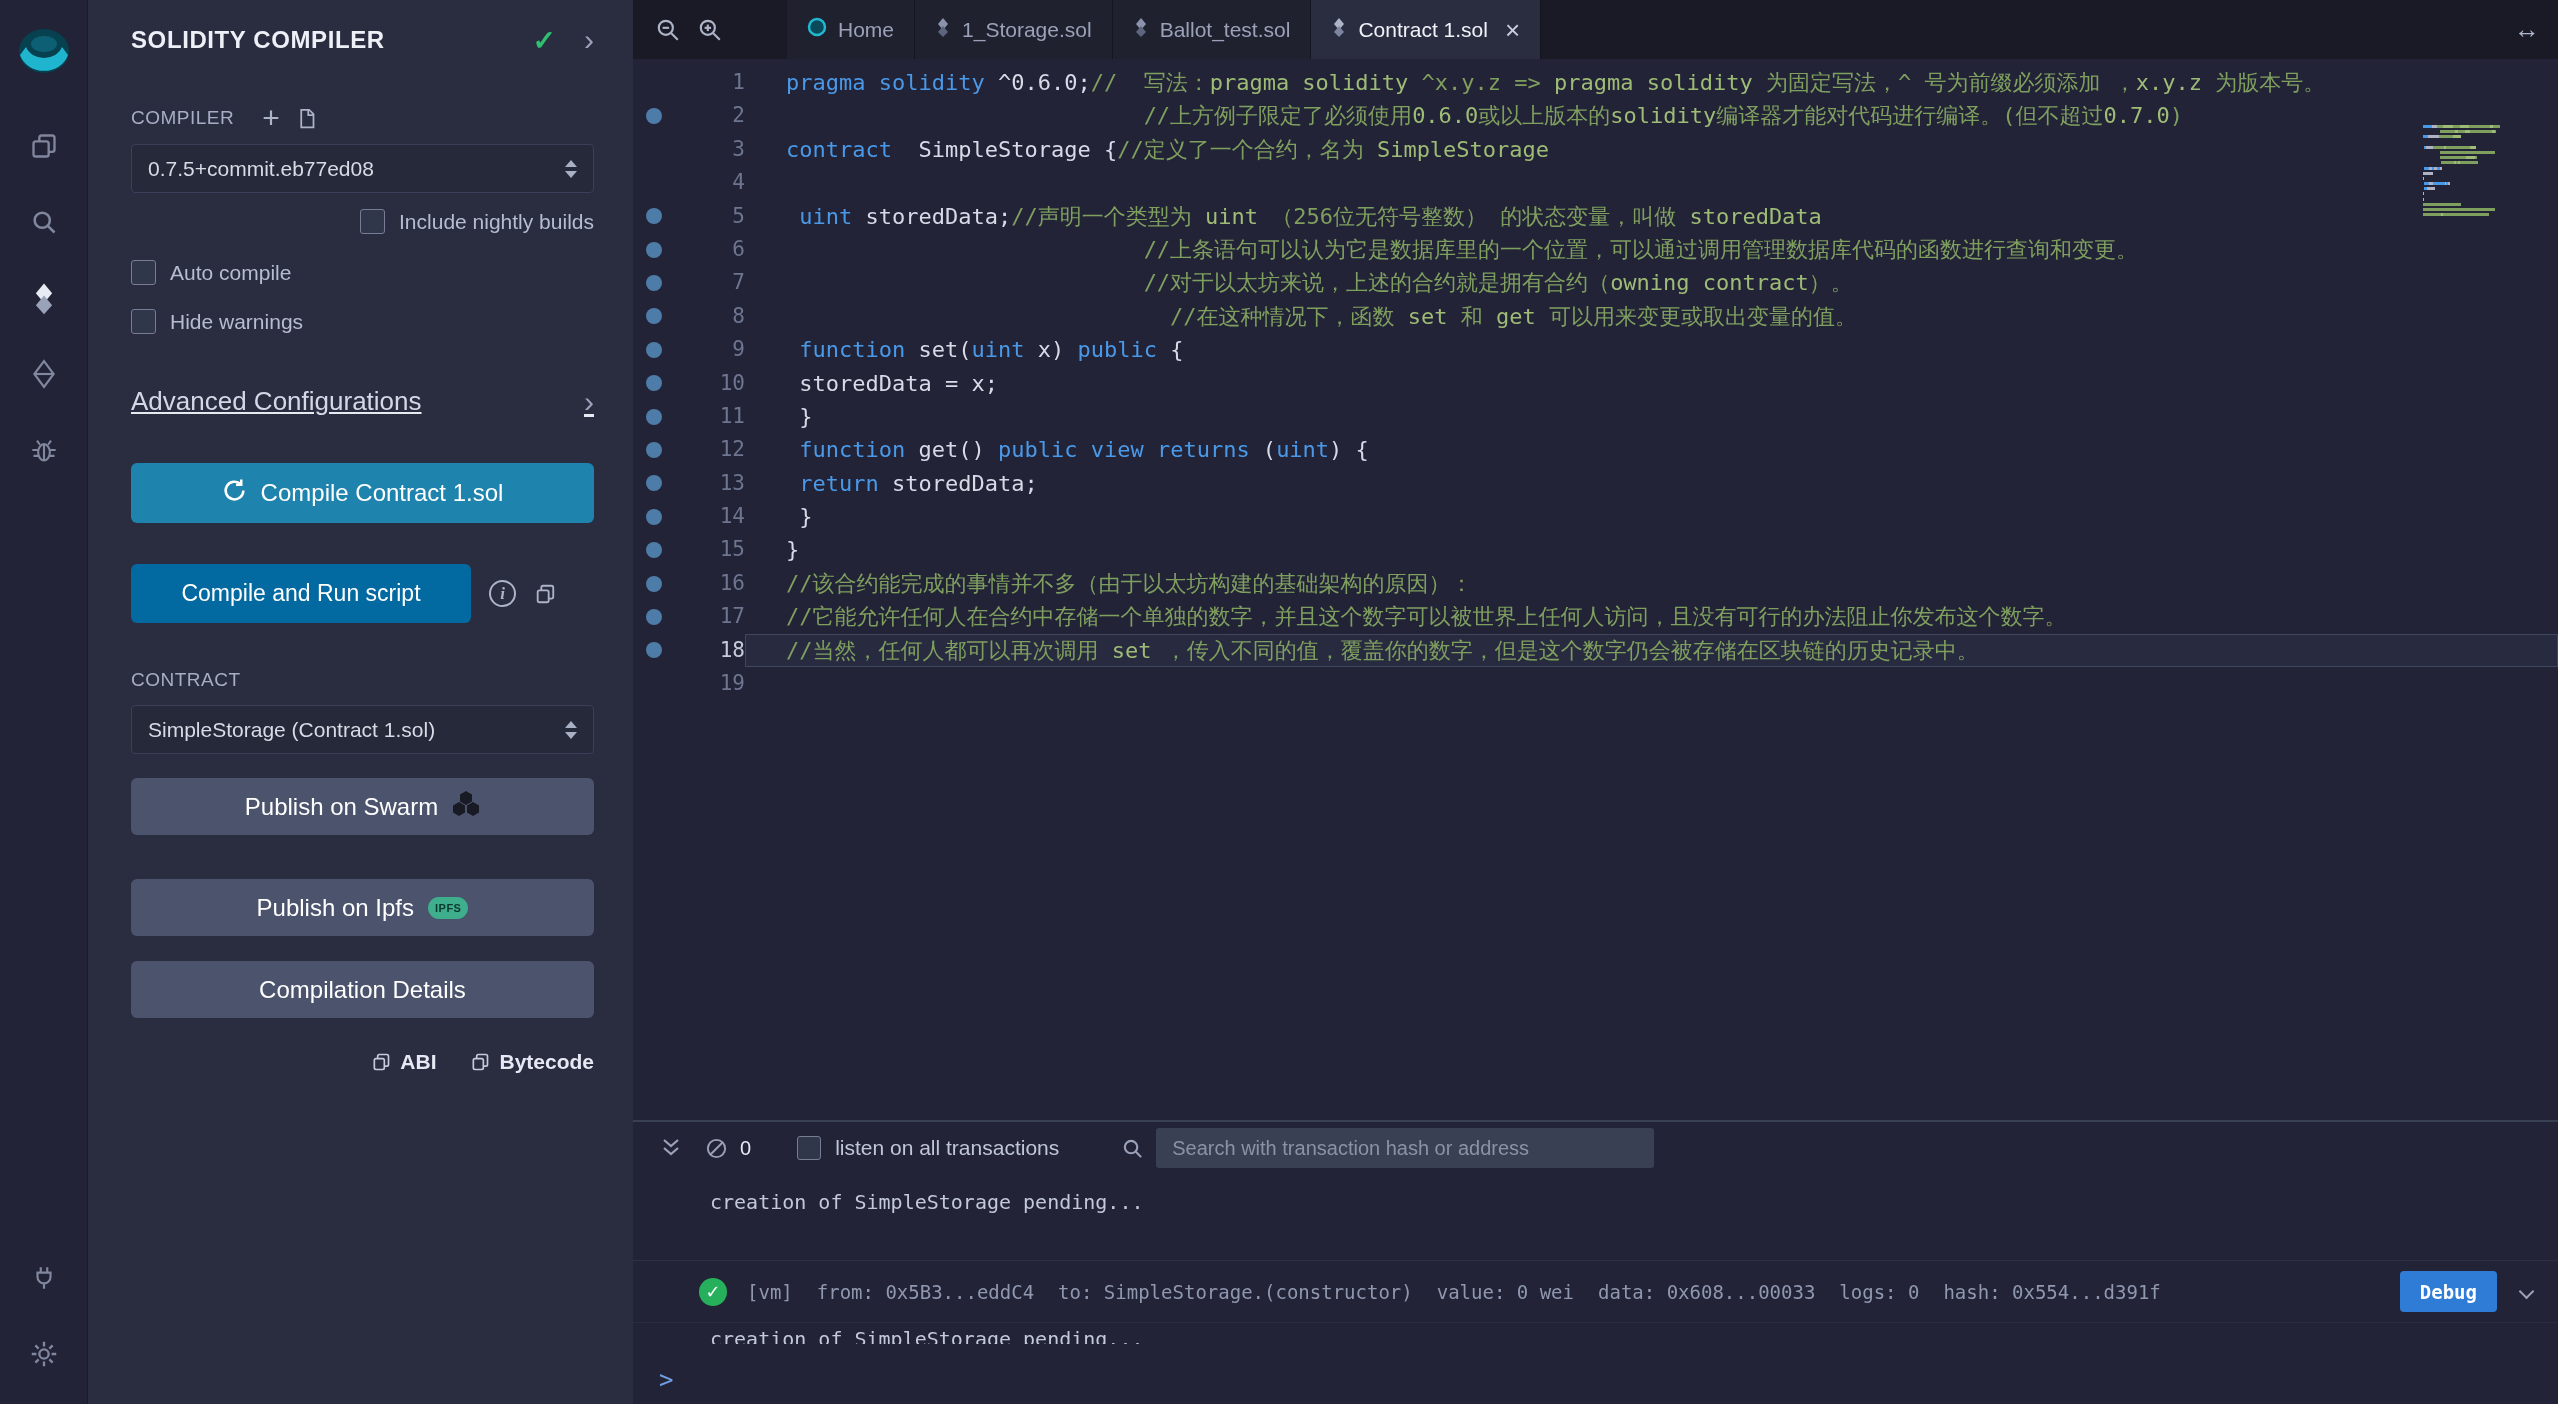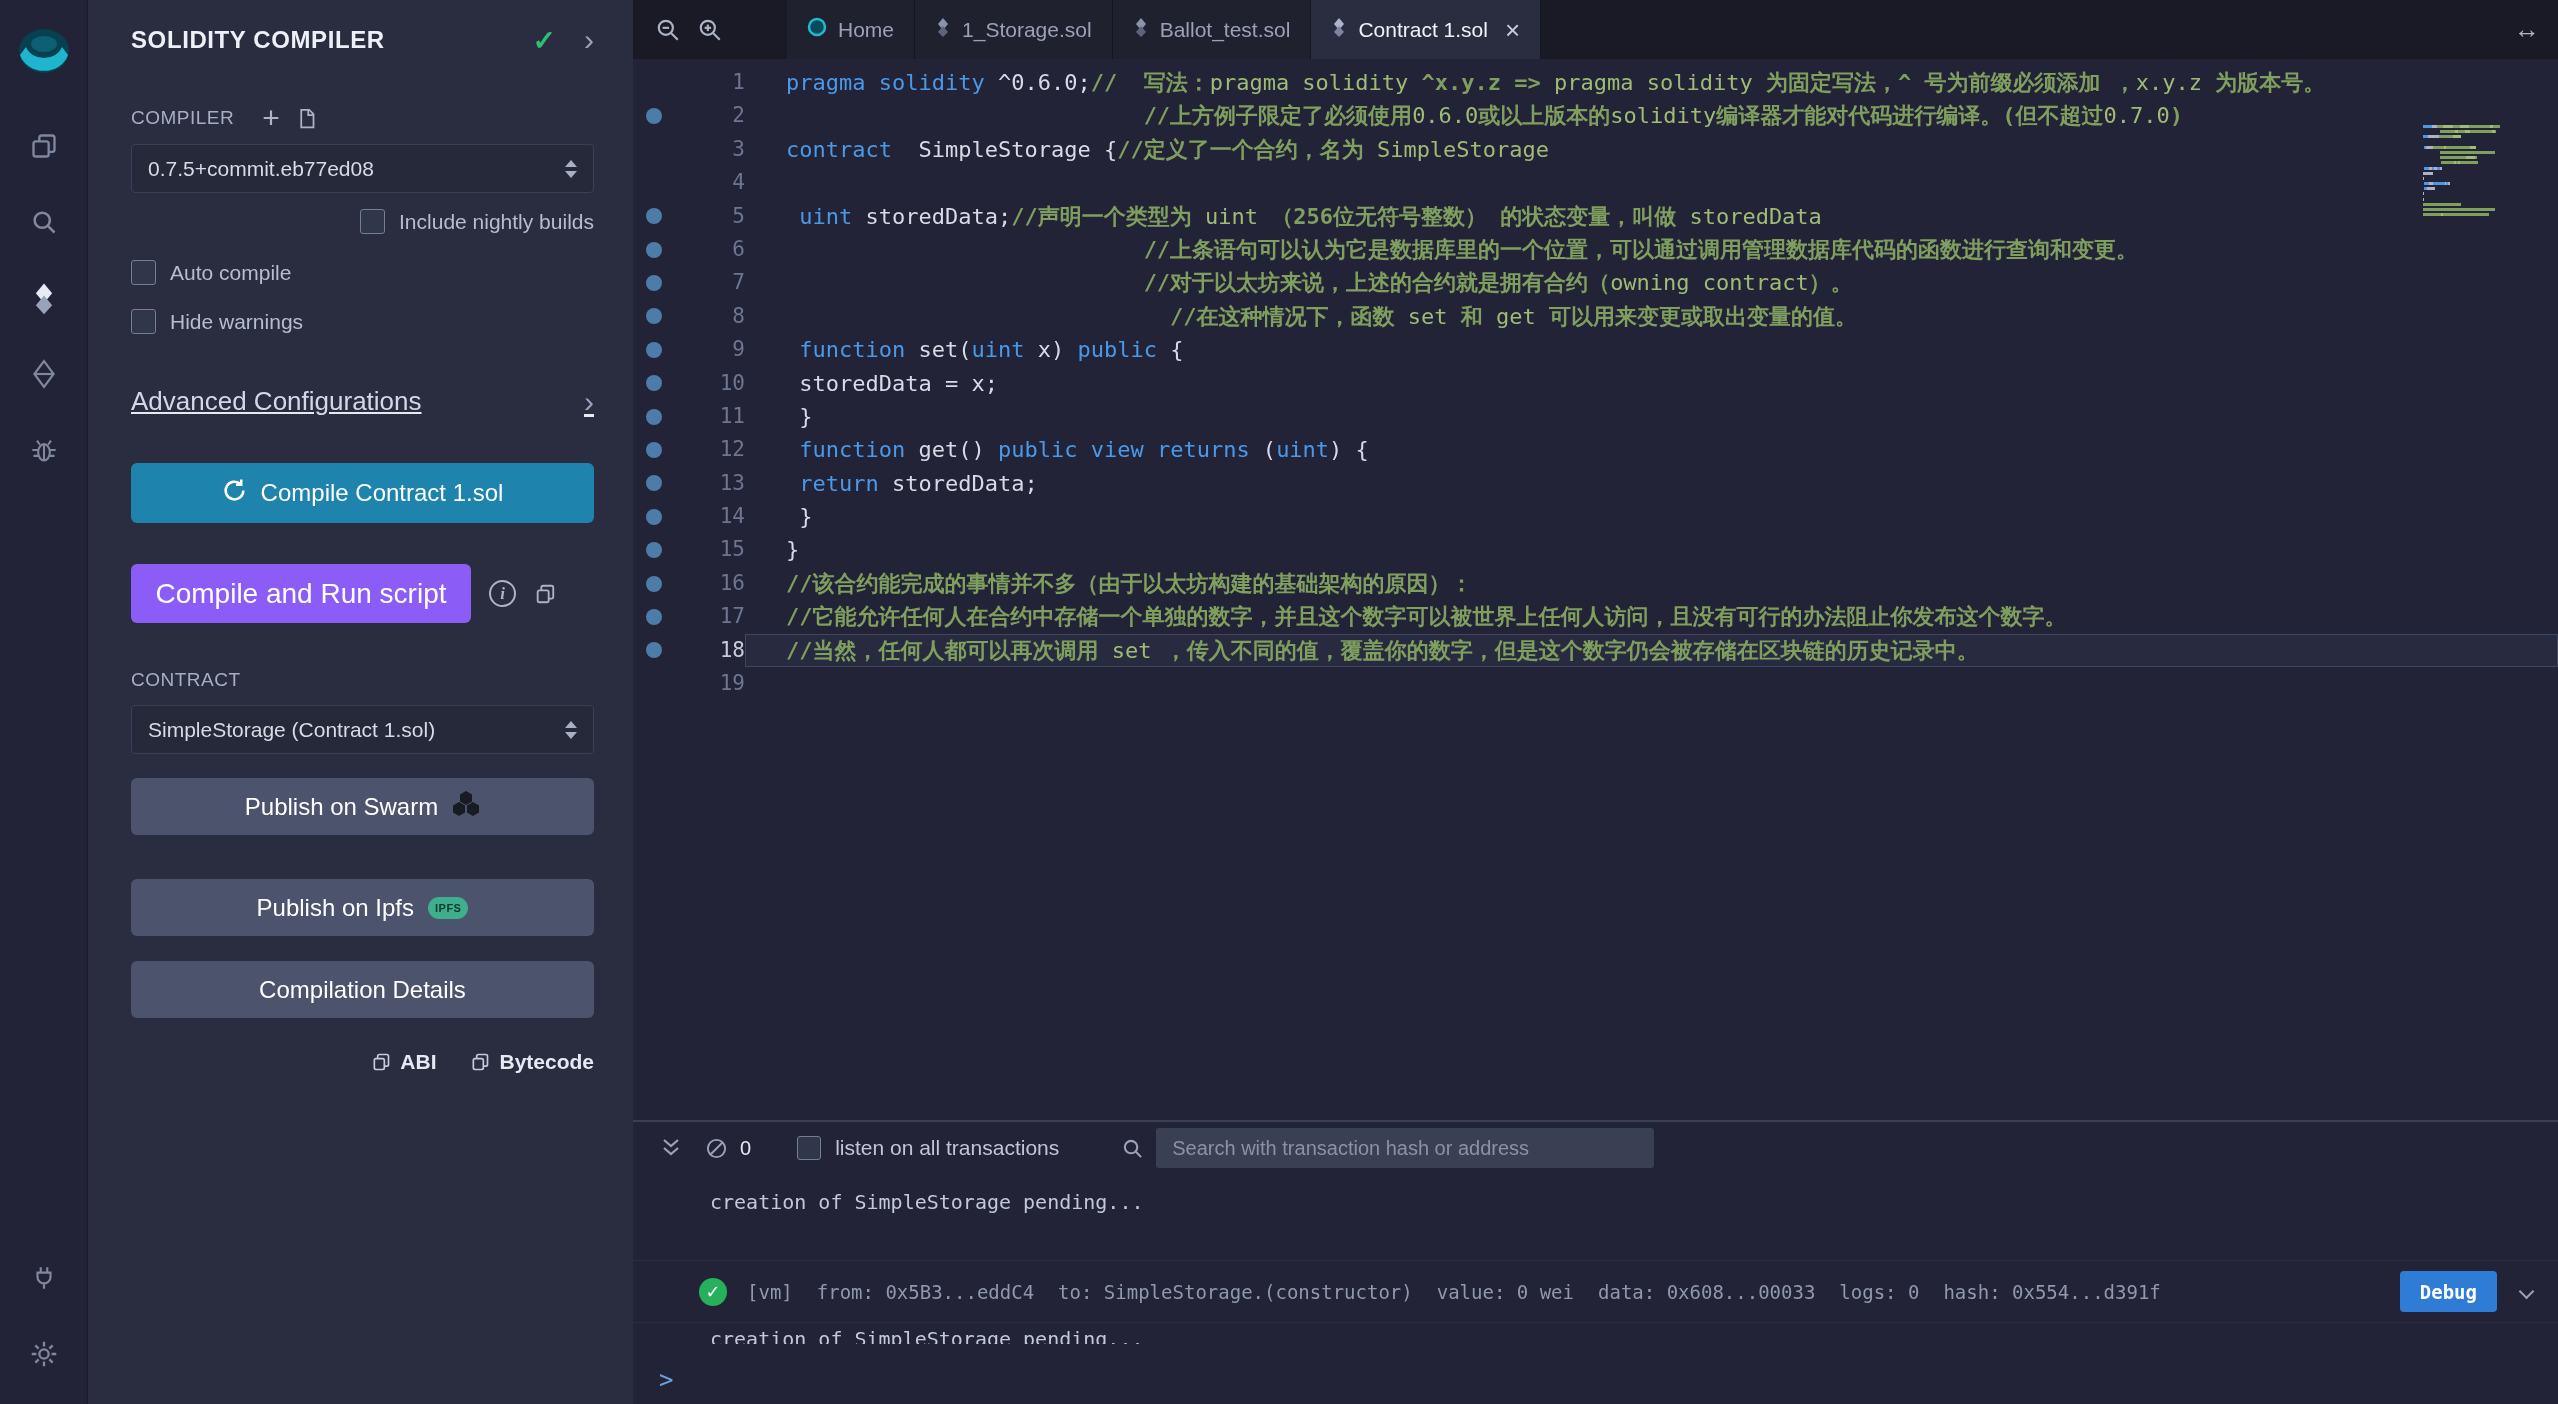--- a/index.html
+++ b/index.html
@@ -41,21 +41,21 @@
   .cb{width:25px;height:25px;flex:none;background:#31374b;border:1px solid #767d95;border-radius:3px;display:inline-block;}
   .cb-label{font-size:21px;color:#b6bdd2;}
   .row-nightly{margin-top:16px;justify-content:flex-end;}
   .row-auto{margin-top:26px;}
   .row-hide{margin-top:24px;}
   .adv-row{margin-top:52px;display:flex;align-items:center;cursor:pointer;text-decoration:underline;}
   .adv-label{flex:1;font-size:26px;color:#d4d8e6;}
   .btn{display:flex;align-items:center;justify-content:center;gap:14px;width:463px;border:none;border-radius:6px;color:#fff;font-size:24px;font-family:inherit;cursor:pointer;}
   .btn.primary{margin-top:46px;height:60px;background:var(--primary);}
   .run-row{margin-top:41px;display:flex;align-items:center;gap:18px;}
-  .btn.runbtn{width:340px;height:59px;background:#8b5cf6;font-size:28px;}
+  .btn.runbtn{width:340px;height:59px;background:#0369a1;font-size:23px;}
   .info-ic{width:27px;height:27px;border:2px solid #aeb4c8;border-radius:50%;color:#aeb4c8;font-size:17px;font-weight:bold;display:inline-flex;align-items:center;justify-content:center;font-family:"Liberation Serif",serif;font-style:italic;cursor:pointer;}
   .contract-label{display:block;margin-top:46px;}
   .btn.gray{background:var(--btngray);height:57px;}
   .btn.ipfs{margin-top:44px;}
   .btn.swarm{margin-top:24px;}
   .btn.details{margin-top:25px;}
   .ipfs-badge{background:#3fae8c;color:#0c3b2d;font-size:11px;font-weight:bold;padding:5px 7px;border-radius:12px;letter-spacing:.5px;}
   .abi-row{margin-top:32px;display:flex;justify-content:flex-end;gap:34px;}
   .abi-item{display:inline-flex;align-items:center;gap:9px;color:#e6e9f4;font-size:21px;font-weight:bold;cursor:pointer;}
   .abi-item svg{color:#c6cbdc;}
@@ -74,21 +74,21 @@
   
   .editor{flex:1;position:relative;background:var(--bg);overflow:hidden;}
   #code-lines{padding-top:7px;}
   .code-row{display:flex;height:33.4px;line-height:33.4px;font-family:"DejaVu Sans Mono",monospace;font-size:22px;}
   .bp{width:42px;flex:none;position:relative;cursor:pointer;}
   .bp.on::after{content:'';position:absolute;left:13px;top:8.7px;width:16px;height:16px;border-radius:50%;background:#4d7ca8;}
   .ln{width:70px;flex:none;text-align:right;color:#6d7590;font-size:21px;cursor:default;}
   .ct{flex:1;padding-left:41px;white-space:pre;color:var(--pl);}
   .tk-kw{color:var(--kw);}
   .tk-pl{color:var(--pl);}
-  .tk-cm{color:var(--cm);font-weight:bold;}
+  .tk-cm{color:var(--cm);}
   .tk-cmh{color:var(--cmh);}
   .code-row.current .ct{background:#282b3f;box-shadow:inset 0 0 0 1px #40465e;}
   .code-row.current .ln{color:#c6cbdc;}
   .minimap{position:absolute;top:66px;right:25px;width:110px;cursor:pointer;}
   .mm-row{height:5.2px;display:flex;align-items:flex-start;}
   .mm-seg{display:block;height:3px;flex:none;}
   .mm-seg.tk-kw{background:var(--kw);}
   .mm-seg.tk-pl{background:#aeb2c4;}
   .mm-seg.tk-cm{background:var(--cm);}
   .mm-seg.tk-cmh{background:var(--cmh);}

